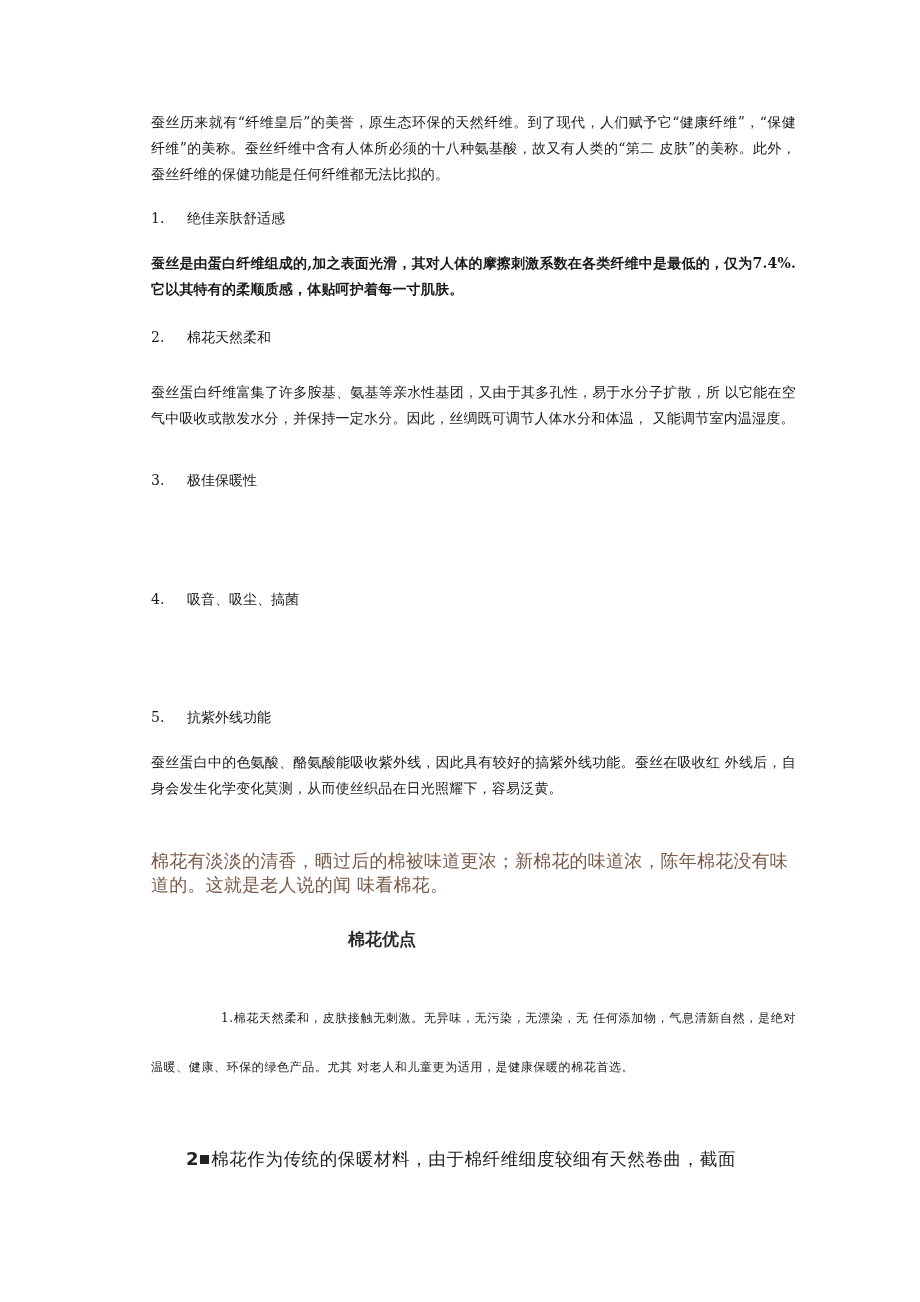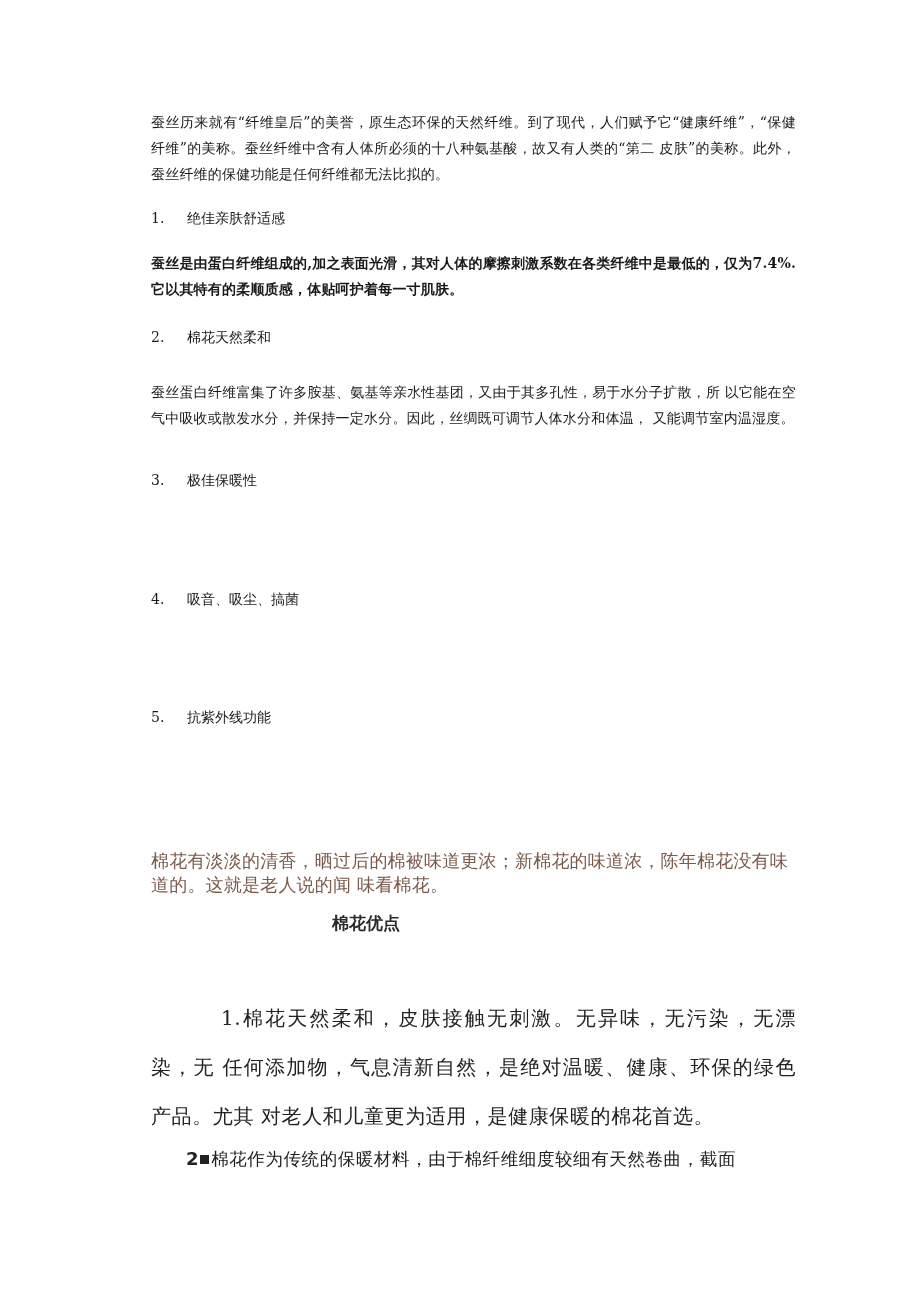--- a/index.html
+++ b/index.html
@@ -53,24 +53,24 @@
     .section-title {
       position: absolute;
       left: 0;
       width: 732px;
       top: 912px;
       text-align: center;
       font-family: "DejaVu Sans", "Liberation Sans", sans-serif;
       font-size: 17px;
       font-weight: bold;
       color: #2a2a2a;
-      margin: 0;
+      margin: 16px;
     }
     .big {
-      font-size: 20px;
+      font-size: 12px;
       line-height: 49px;
       letter-spacing: 0.6px;
       color: #222;
       word-break: break-all;
       text-align: justify;
       text-align-last: left;
     }
     .big .indent { display: inline-block; width: 70px; }
     .big2 {
       position: absolute;
@@ -122,20 +122,21 @@
 
   <div class="blk heading" style="top:575px;">
     <span class="num">4.</span>
     <span>吸音、吸尘、搞菌</span>
   </div>
 
   <div class="blk heading" style="top:693px;">
     <span class="num">5.</span>
     <span>抗紫外线功能</span>
   </div>
+  <p class="blk p" style="top:735px;">蚕丝蛋白中的色氨酸、酪氨酸能吸收紫外线，因此具有较好的搞紫外线功能。蚕丝在吸收红 外线后，自身会发生化学变化莫测，从而使丝织品在日光照耀下，容易泛黄。</p>
 
   <p class="blk note" style="top:835px;">棉花有淡淡的清香，晒过后的棉被味道更浓；新棉花的味道浓，陈年棉花没有味道的。这就是老人说的闻 味看棉花。</p>
 
   <h2 class="section-title">棉花优点</h2>
 
   <p class="blk big" style="top:980px;"><span class="indent"></span><span>1.</span><span>棉花天然柔和，皮肤接触无刺激。无异味，无污染，无漂染，无 任何添加物，气息清新自然，是绝对温暖、健康、环保的绿色产品。尤其 对老人和儿童更为适用，是健康保暖的棉花首选。</span></p>
 
   <p class="big2"><span class="num2">2</span><span class="bullet-sq"></span><span>棉花作为传统的保暖材料，由于棉纤维细度较细有天然卷曲，截面</span></p>
 
 </div>

